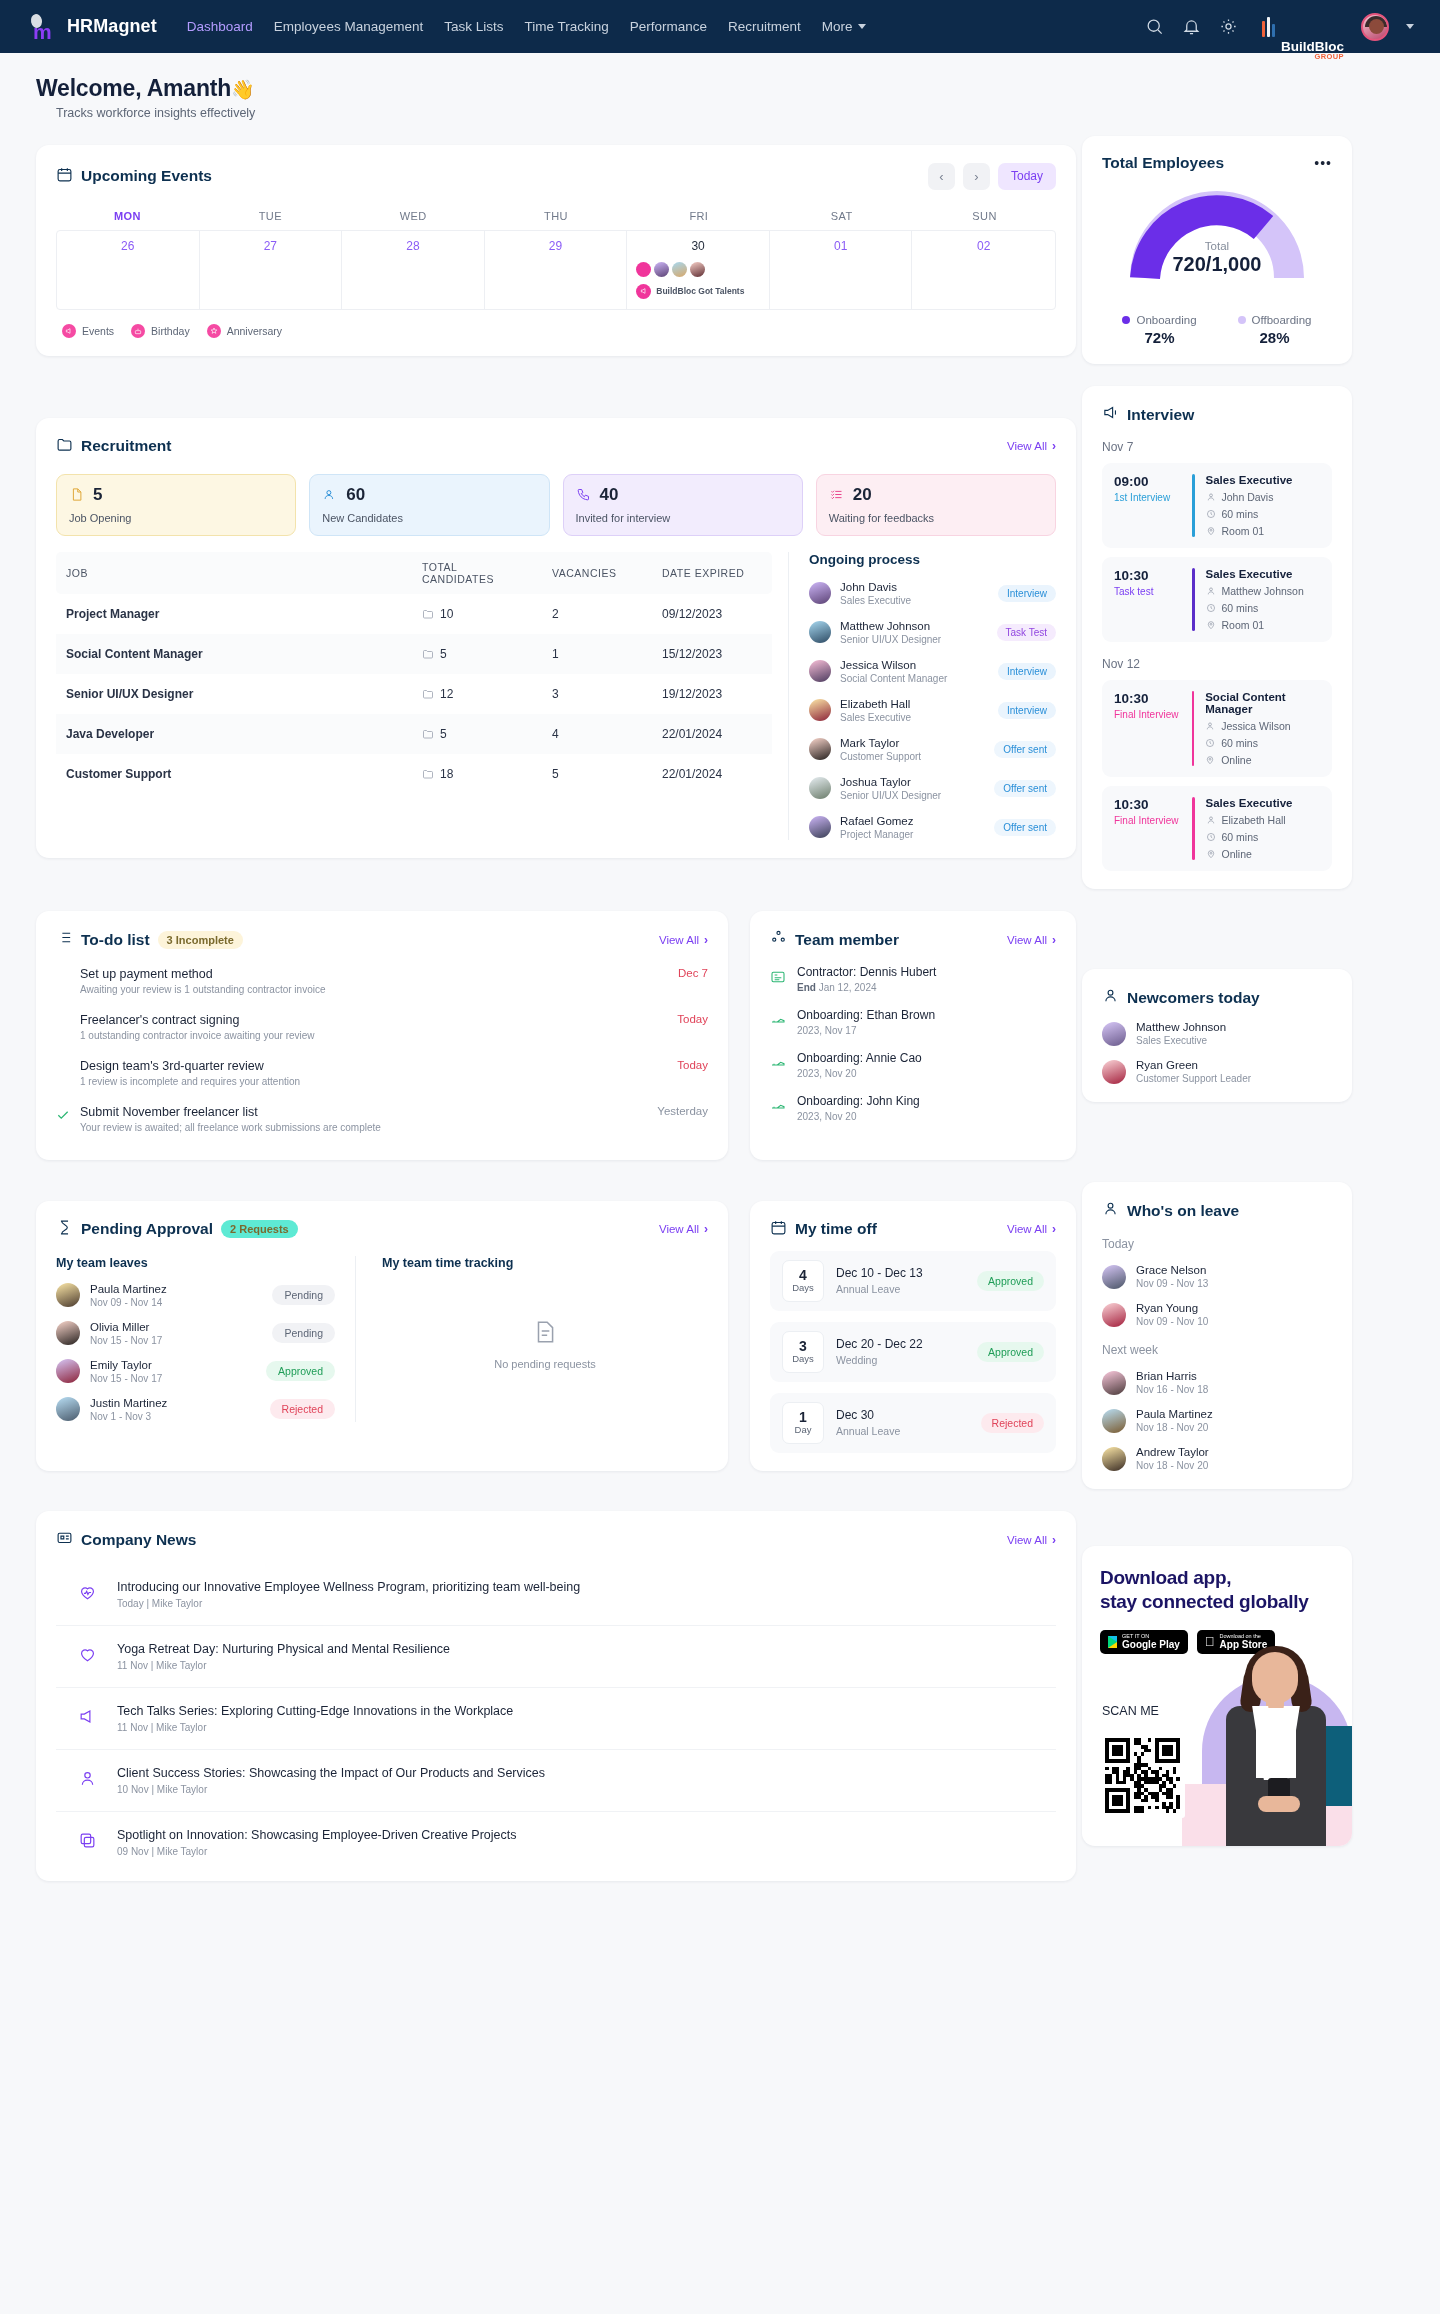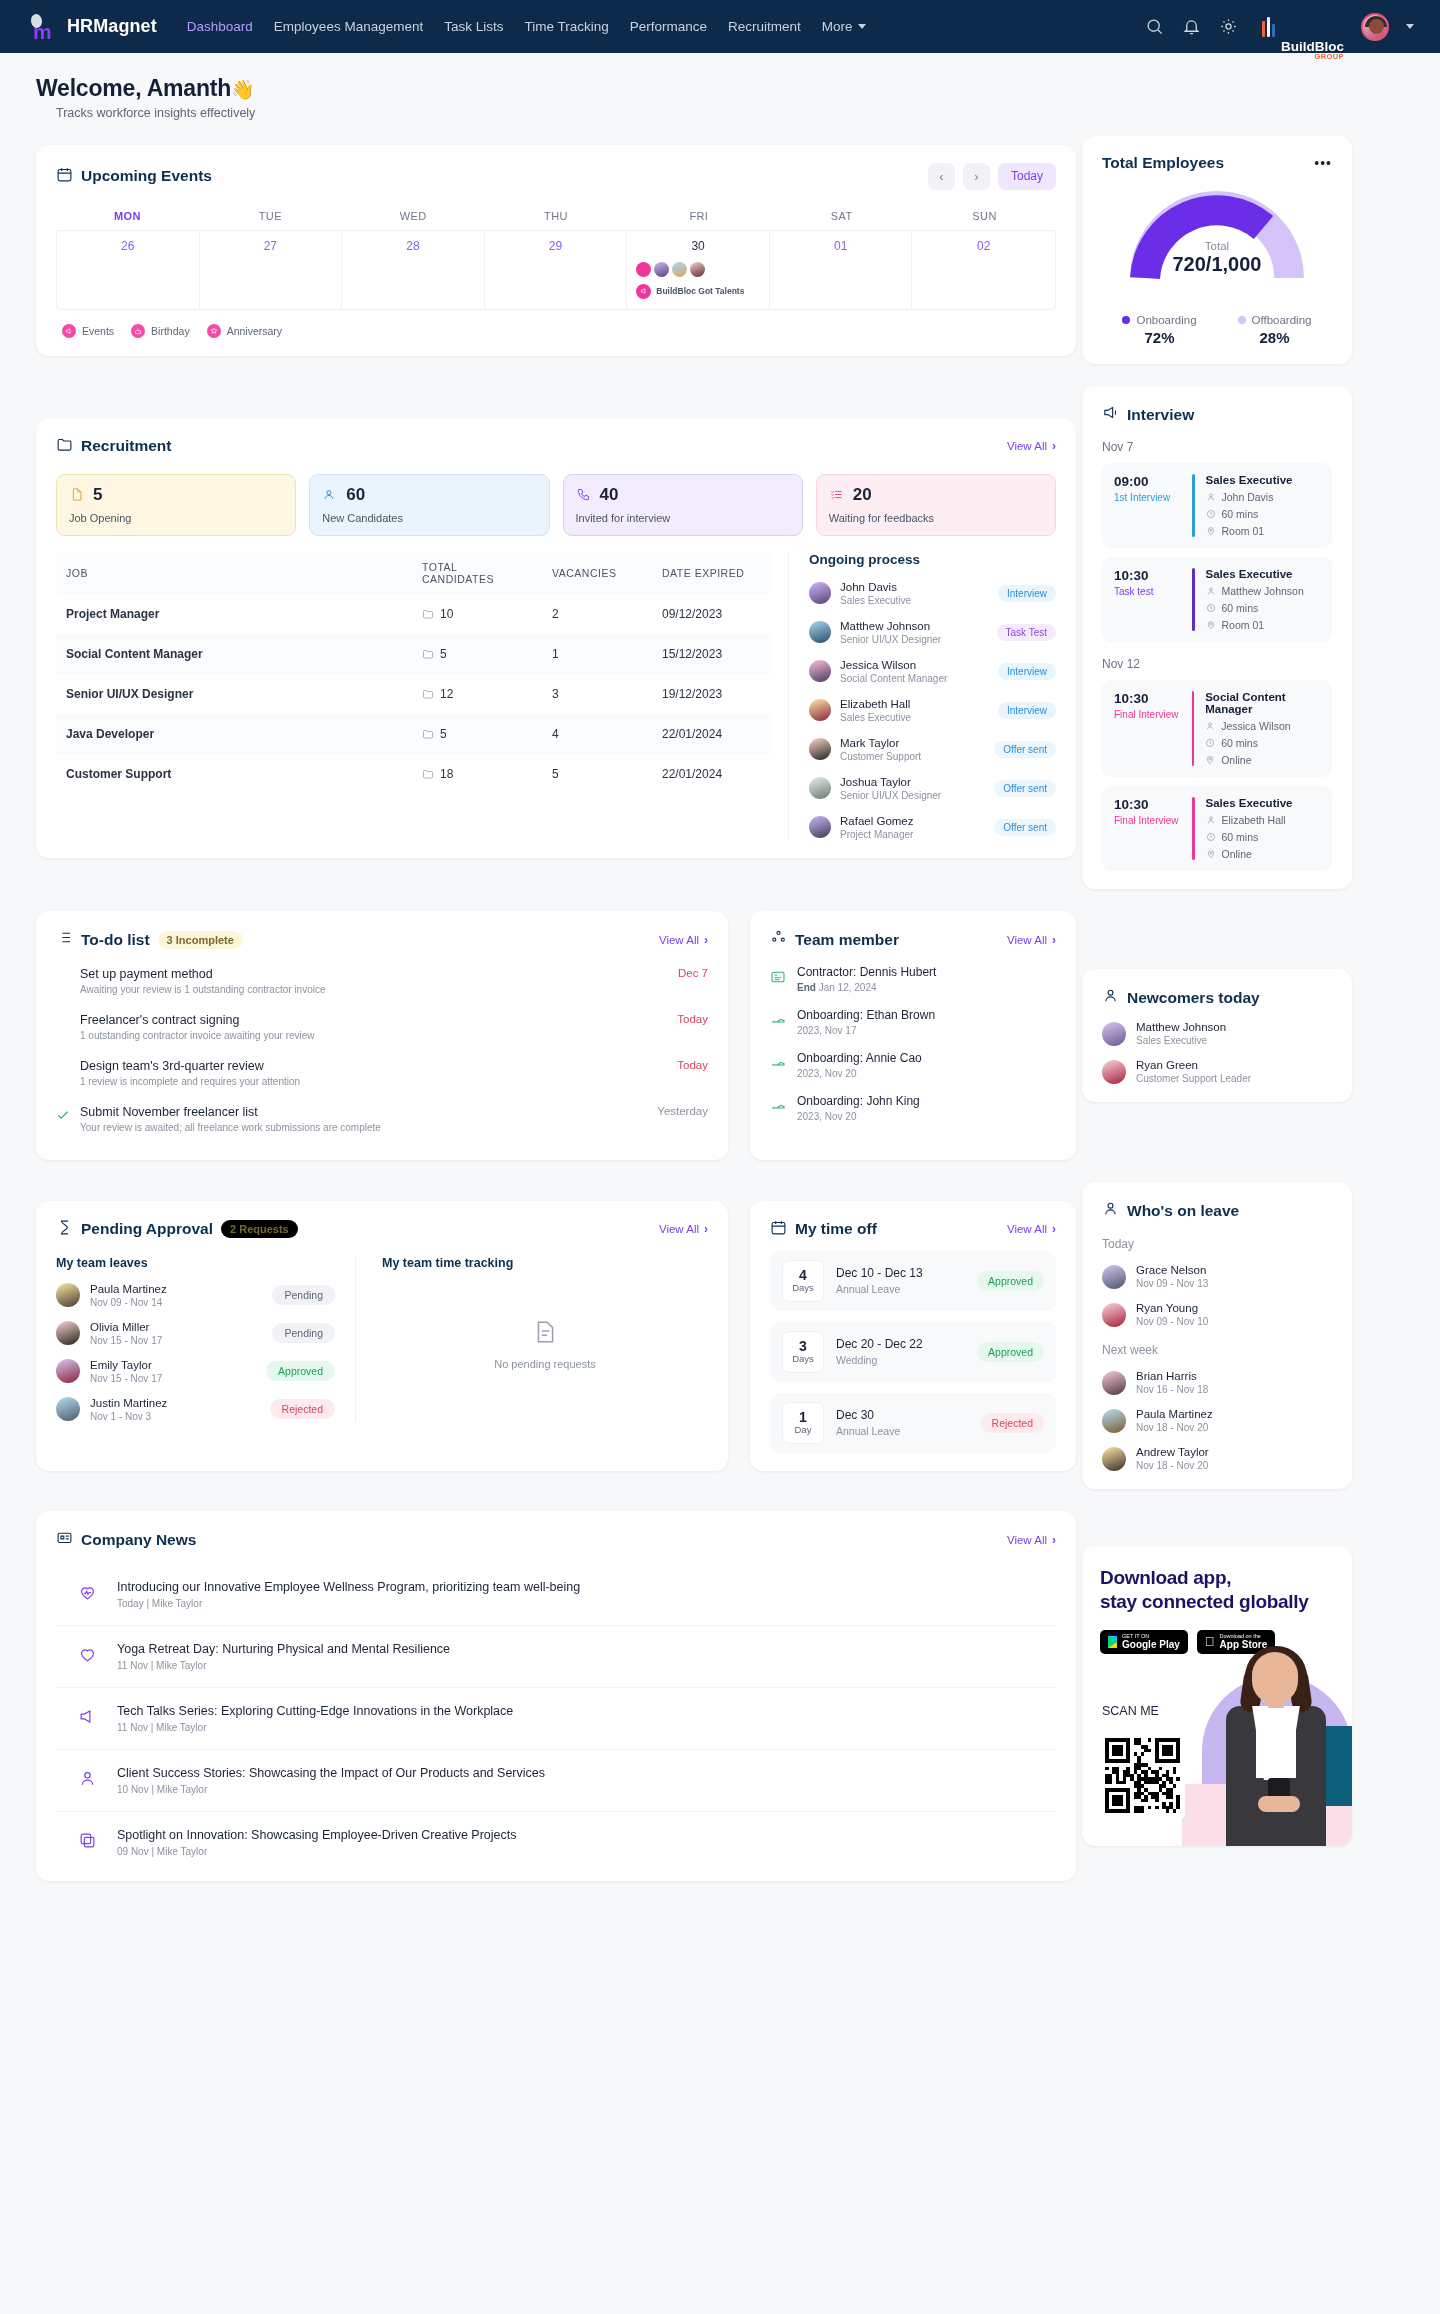--- a/index.html
+++ b/index.html
@@ -907,21 +907,21 @@
 
     <div class="row" style="margin-bottom:22px;">
       <div class="col-main" style="flex-direction:row; gap:22px;">
         <div class="card" style="width:692px;">
           <div class="card-head">
             <div class="card-title">
               <span class="tico"><svg viewBox="0 0 24 24">
                     <path d="M7 3h10M7 21h10M8 3c0 5 8 5 8 9s-8 4-8 9"></path>
                   </svg></span>
               <span>Pending Approval</span>
-              <span class="badge-pill" style="background:#000000;color:#7a6a2e;">2 Requests</span>
+              <span class="badge-pill" style="background:#5eead4;color:#7a6a2e;">2 Requests</span>
             </div>
             <span class="viewall">
                 <span>View All</span>
                 <span class="arr">›</span>
               </span>
           </div>
           <div class="pa-body">
             <div class="pa-left">
               <div class="sub-t">My team leaves</div>
               <div class="pa-item">

